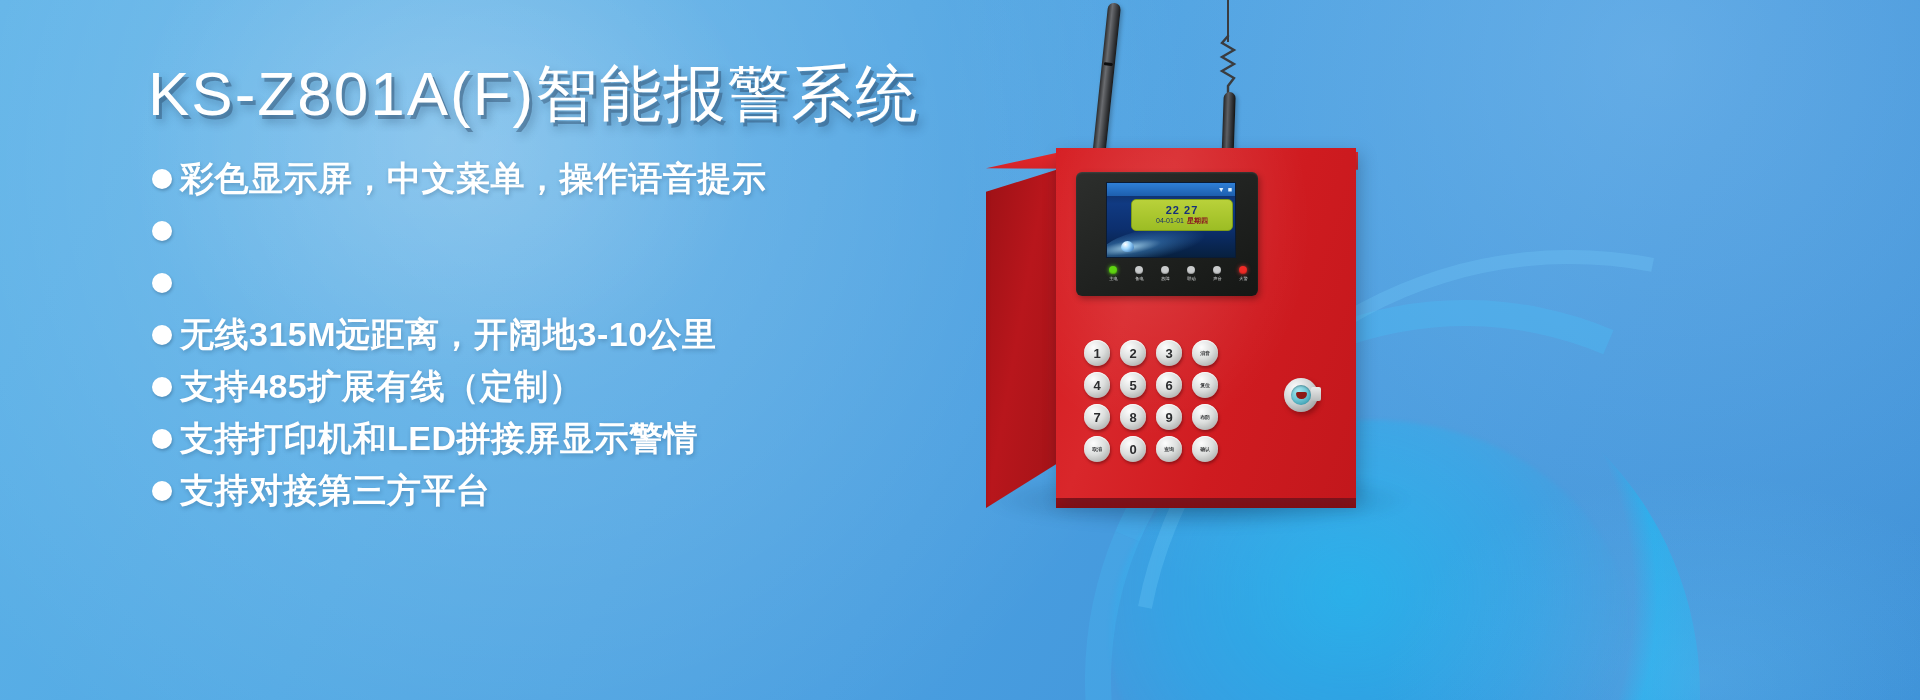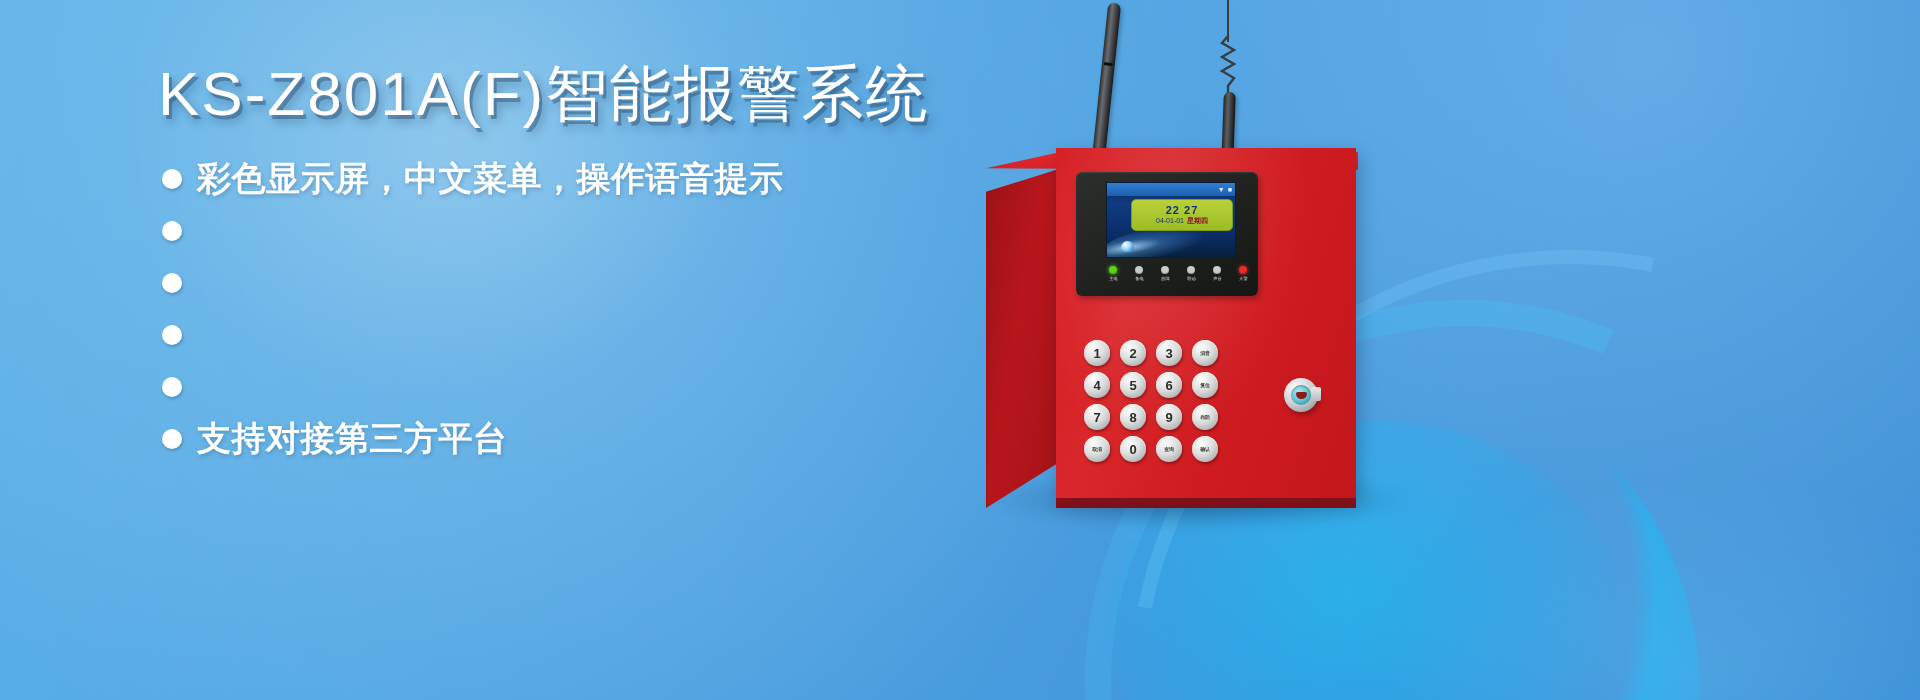--- a/index.html
+++ b/index.html
@@ -46,21 +46,21 @@
   .deco-glow-tl {
     left:120px; top:-120px; width:640px; height:520px;
     background:radial-gradient(ellipse at center, rgba(255,255,255,0.16) 0%, rgba(255,255,255,0) 70%);
   }
   .deco-glow-br {
     left:1380px; top:470px; width:640px; height:420px;
     background:radial-gradient(ellipse at center, rgba(120,215,255,0.22) 0%, rgba(120,215,255,0) 70%);
   }
 
   
-  .content { position:absolute; left:0; top:0; width:960px; height:700px;margin-left:10px; }
+  .content { position:absolute; left:0; top:0; width:960px; height:700px; }
 
   .title {
     position:absolute;
     left:148px; top:52px;
     font-size:62px;
     font-weight:400;
     letter-spacing:2px;
     color:#ffffff;
     white-space:nowrap;
     text-shadow:
@@ -72,21 +72,20 @@
     position:absolute;
     left:152px; top:155px;
     list-style:none;
   }
   .feature {
     display:flex;
     align-items:center;
     height:48px;
     margin-bottom:4px;
     white-space:nowrap;
-    gap:7px;
   }
   .bullet {
     flex:0 0 auto;
     width:20px; height:20px;
     border-radius:50%;
     background:#ffffff;
     margin-right:8px;
     box-shadow:1px 2px 3px rgba(30,60,90,0.30);
   }
   .feature-text {
@@ -318,23 +317,29 @@
         <span class="feature-text">彩色显示屏，中文菜单，操作语音提示</span>
       </li>
       <li class="feature">
         <span class="bullet"></span>
       </li>
       <li class="feature">
         <span class="bullet"></span>
       </li>
       <li class="feature">
         <span class="bullet"></span>
-      </li>
-      <li class="feature">
-        <span class="bullet"></span>
+        <span class="feature-text">无线315M远距离，开阔地3-10公里</span>
+      </li>
+      <li class="feature">
+        <span class="bullet"></span>
+        <span class="feature-text">支持485扩展有线（定制）</span>
+      </li>
+      <li class="feature">
+        <span class="bullet"></span>
+        <span class="feature-text">支持打印机和LED拼接屏显示警情</span>
       </li>
       <li class="feature">
         <span class="bullet"></span>
         <span class="feature-text">支持对接第三方平台</span>
       </li>
     </ul>
   </div>
 
   <div class="product">
 

